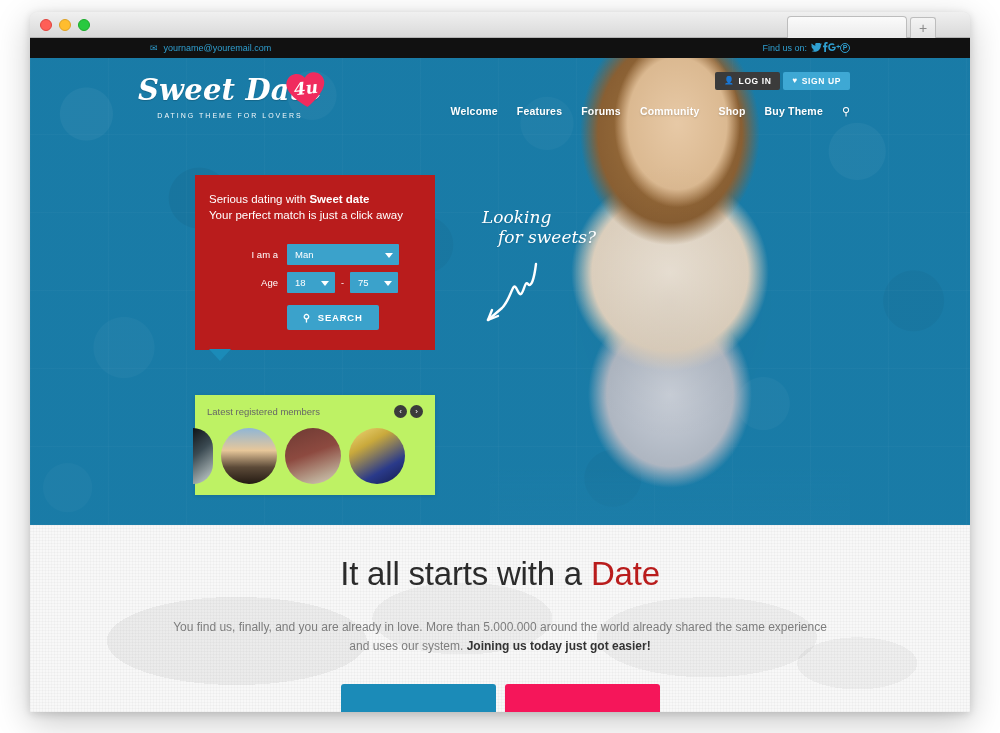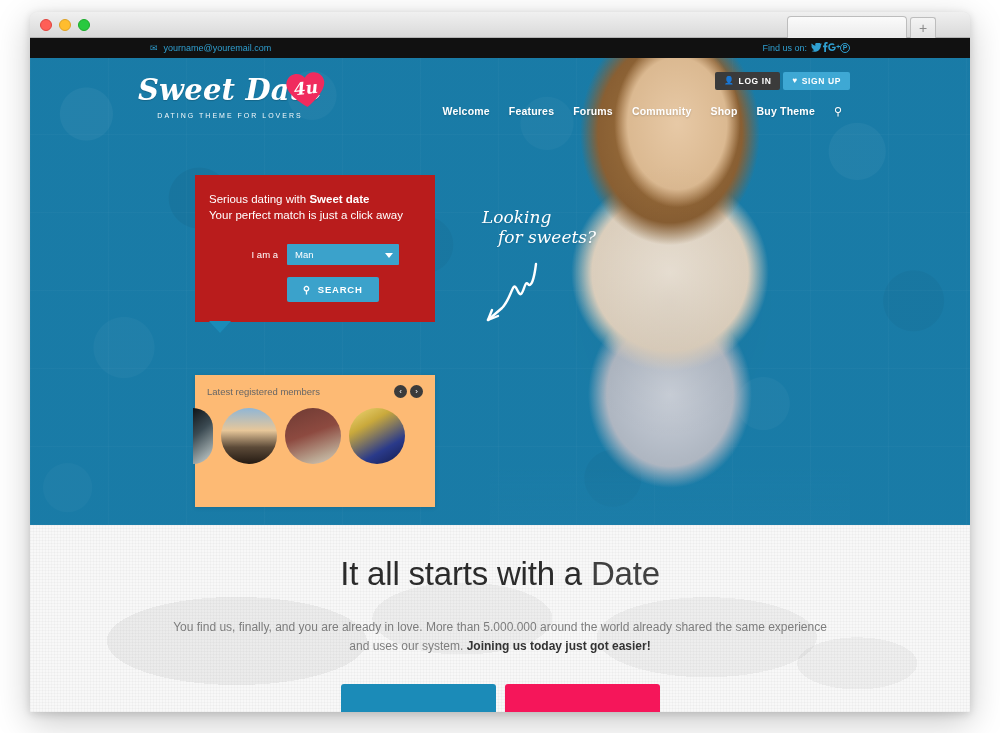--- a/index.html
+++ b/index.html
@@ -208,21 +208,21 @@
     letter-spacing: 0.6px;
     color: #ffffff;
     border-radius: 2px;
     white-space: nowrap;
   }
   .btn-login  { background: #3b3b3b; }
   .btn-signup { background: #3ea8d4; }
   .btn-ic { font-size: 8px; line-height: 1; }
 
   .main-nav {
-    position: absolute; right: 8px; top: 47px;
+    position: absolute; right: 0; top: 47px;
     display: flex; align-items: center; gap: 19px;
   }
   .nav-item {
     color: #ffffff;
     font-size: 10.5px;
     font-weight: bold;
     letter-spacing: 0.2px;
     text-shadow: 0 1px 2px rgba(0,0,0,0.18);
     white-space: nowrap;
   }
@@ -302,23 +302,23 @@
     left: 14px; bottom: -11px;
     width: 0; height: 0;
     border-left: 11px solid transparent;
     border-right: 11px solid transparent;
     border-top: 12px solid #1b8bb8;
   }
 
   
   .members-panel {
     position: absolute;
-    left: 165px; top: 317px;
-    width: 240px; height: 132px;
-    background: #fdba74;
+    left: 165px; top: 337px;
+    width: 240px; height: 100px;
+    background: #bef264;
     z-index: 5;
     padding: 10px 12px;
     box-shadow: 0 1px 4px rgba(0,0,0,0.12);
   }
   .members-head {
     display: flex; align-items: center; justify-content: space-between;
     margin-bottom: 8px;
   }
   .members-title { color: #666666; font-size: 9.5px; }
   .members-arrows { display: flex; gap: 3px; }
@@ -384,21 +384,21 @@
     text-align: center;
     padding-top: 31px;
   }
   .headline {
     font-size: 33px;
     color: #2b2b2b;
     font-weight: normal;
     line-height: 1.1;
     letter-spacing: -0.2px;
   }
-  .headline .accent { color: #404040; }
+  .headline .accent { color: #b91c1c; }
   .subcopy {
     margin-top: 26px;
     font-size: 12px;
     color: #7d7d7d;
     line-height: 1.6;
     padding: 0 22px;
   }
   .subcopy b { color: #333333; font-weight: bold; }
   .cta-row {
     margin-top: 27px;
@@ -520,20 +520,32 @@
 
           <div class="form-row">
             <div class="form-label">I am a</div>
             <div class="select-box select-wide">
               <span>Man</span>
               <span class="caret"></span>
             </div>
           </div>
 
 
+          <div class="form-row">
+            <div class="form-label">Age</div>
+            <div class="select-box select-age">
+              <span>18</span>
+              <span class="caret"></span>
+            </div>
+            <span class="age-dash">-</span>
+            <div class="select-box select-age">
+              <span>75</span>
+              <span class="caret"></span>
+            </div>
+          </div>
 
 
           <div class="form-row search-row">
             <div class="btn-search">
               <span>⚲</span>
               <span>SEARCH</span>
             </div>
           </div>
 
           <div class="panel-notch"></div>

